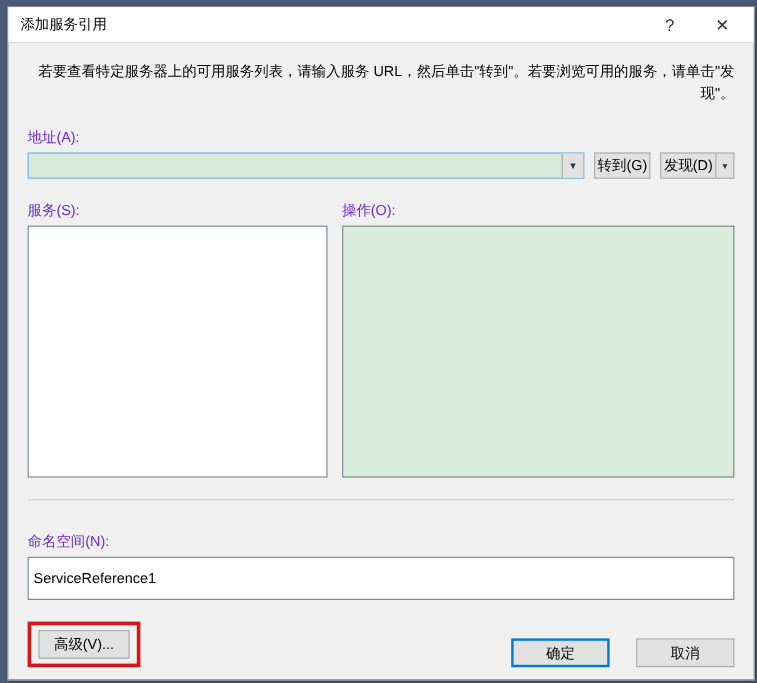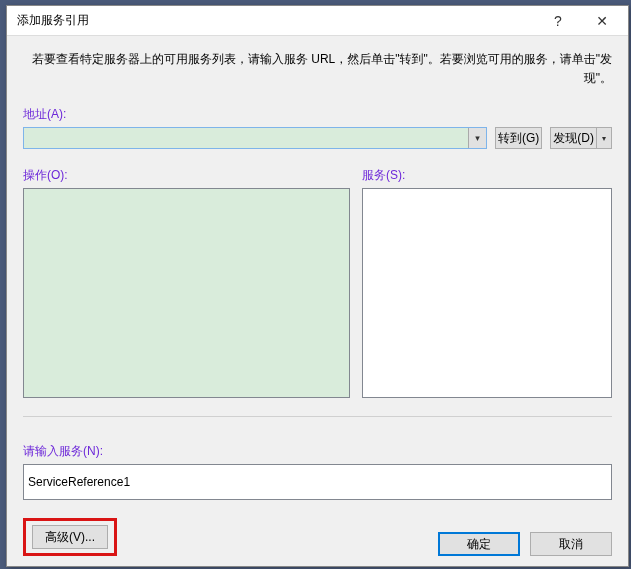--- a/index.html
+++ b/index.html
@@ -165,21 +165,21 @@
       display: inline-block;
     }
     .btn-large {
       height: 24px;
       min-width: 76px;
     }
     .bottom-row .spacer { flex: 1; }
     .ok-btn {
       border: 2px solid #0078d7;
       min-width: 82px;
-      margin-right: 10px;
+      margin-right: 22px;
     }
     .cancel-btn {
       min-width: 82px;
     }
   </style>
 </head>
 <body>
 
 <div class="window">
   <div class="titlebar">
@@ -200,33 +200,33 @@
         <div class="dropdown-btn">▾</div>
       </div>
       <button class="btn">转到(G)</button>
       <div class="split-btn">
         <button class="btn">发现(D)</button>
         <div class="arrow">▾</div>
       </div>
     </div>
 
     <div class="lists-row">
+      <div class="list-col svc">
+        <div class="label-row">服务(S):</div>
+        <div class="listbox"></div>
+      </div>
       <div class="list-col ops">
         <div class="label-row">操作(O):</div>
         <div class="listbox ops-box"></div>
       </div>
-      <div class="list-col svc">
-        <div class="label-row">服务(S):</div>
-        <div class="listbox"></div>
-      </div>
     </div>
 
     <div class="spacer-line"></div>
 
-    <div class="label-row ns-label">请输入服务(N):</div>
+    <div class="label-row ns-label">命名空间(N):</div>
     <input class="ns-input" type="text" value="ServiceReference1" style="">
 
     <div class="bottom-row">
       <div class="adv-wrap">
         <button class="btn btn-large">高级(V)...</button>
       </div>
       <div class="spacer"></div>
       <button class="btn btn-large ok-btn">确定</button>
       <button class="btn btn-large cancel-btn">取消</button>
     </div>

